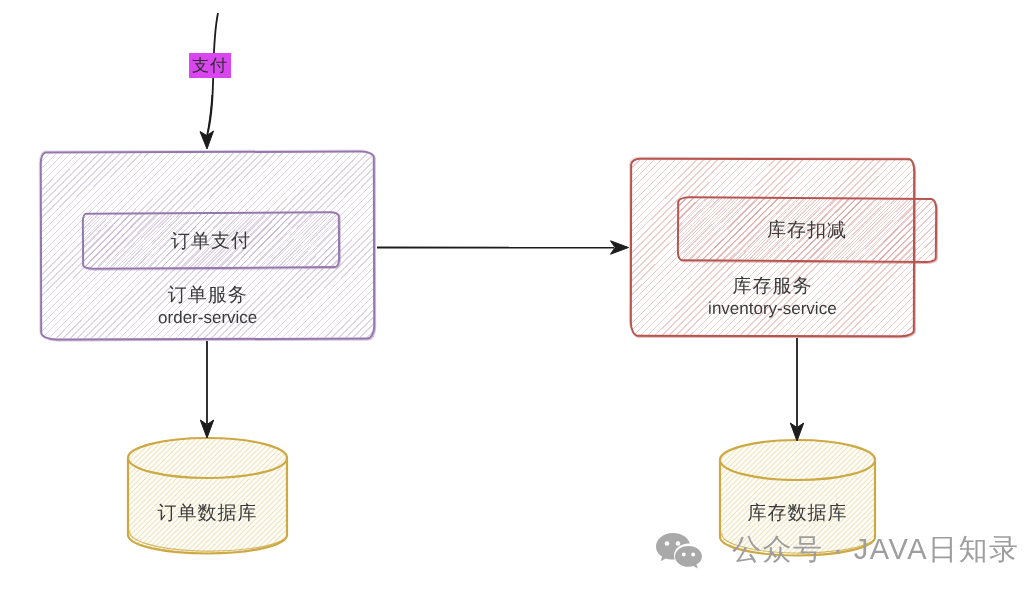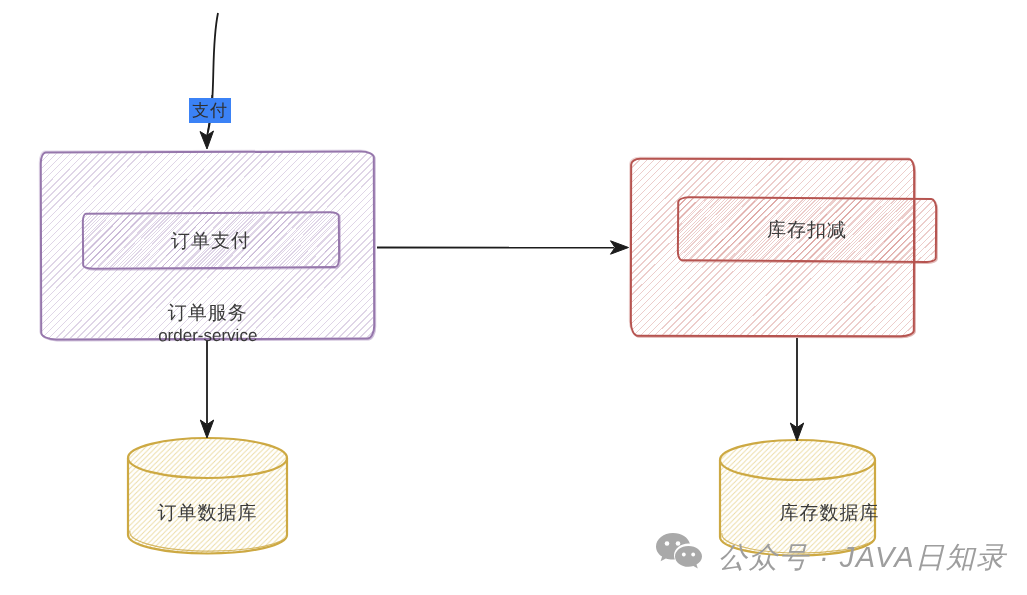--- a/index.html
+++ b/index.html
@@ -46,42 +46,42 @@
   }
   .inner.red-inner{
     left:45px;top:37px;width:260px;height:65px;
     border:2px solid #b65450;
     border-radius:12px 6px 10px 5px / 6px 11px 5px 10px;
     background:repeating-linear-gradient(135deg, rgba(194,92,86,0.30) 0px, rgba(194,92,86,0.30) 1px, transparent 1px, transparent 4.6px);
     box-shadow:1px 1px 0 rgba(182,84,80,0.4);
     transform:rotate(0.3deg);
   }
   .svc-label{position:absolute;left:0;right:0;text-align:center;line-height:1.25;}
-  .box.purple .svc-label{top:148px;}
+  .box.purple .svc-label{top:130px;}
   .box.red .svc-label{top:114px;}
   .svc-label .zh{font-size:19px;letter-spacing:1px;color:#3a3a3a;}
   .svc-label .en{font-size:17px;color:#3a3a3a;}
   
   .payment-label{
     position:absolute;left:189px;top:53px;
     font-size:17px;letter-spacing:1px;color:#2f2f2f;
-    background:#3b82f6;padding:1px 3px;z-index:5;margin-top:45px;
+    background:#d946ef;padding:1px 3px;z-index:5;
   }
   .db-label{
     position:absolute;width:159px;text-align:center;
     font-size:19px;letter-spacing:1px;color:#3a3a3a;z-index:5;
   }
   .db-label.left{left:128px;top:500px;}
-  .db-label.right{left:718px;top:500px;padding-left:32px;}
+  .db-label.right{left:718px;top:500px;}
   
   #overlay{position:absolute;left:0;top:0;z-index:3;pointer-events:none;}
   
   .watermark{
     position:absolute;left:652px;top:530px;z-index:6;
-    display:flex;align-items:flex-end;gap:9px;font-style:italic;
+    display:flex;align-items:flex-start;gap:23px;
   }
   .wm-text{
     font-size:29px;color:#9e9e9e;letter-spacing:1.5px;white-space:nowrap;
   }
 </style>
 </head>
 <body>
 
 <div id="canvas">
 
@@ -91,20 +91,24 @@
     </div>
     <div class="svc-label">
       <div class="zh">订单服务</div>
       <div class="en">order-service</div>
     </div>
   </div>
 
   <div class="box red">
     <div class="inner red-inner">
       <span>库存扣减</span>
+    </div>
+    <div class="svc-label">
+      <div class="zh">库存服务</div>
+      <div class="en">inventory-service</div>
     </div>
   </div>
 
   <svg id="overlay" width="1027" height="595" viewBox="0 0 1027 595">
     <defs>
       <pattern id="hatchGold" width="5.2" height="5.2" patternUnits="userSpaceOnUse">
         <path d="M-1.3,1.3 L1.3,-1.3 M0,5.2 L5.2,0 M3.9,6.5 L6.5,3.9" stroke="#ecdca5" stroke-width="1"></path>
       </pattern>
     </defs>
 

